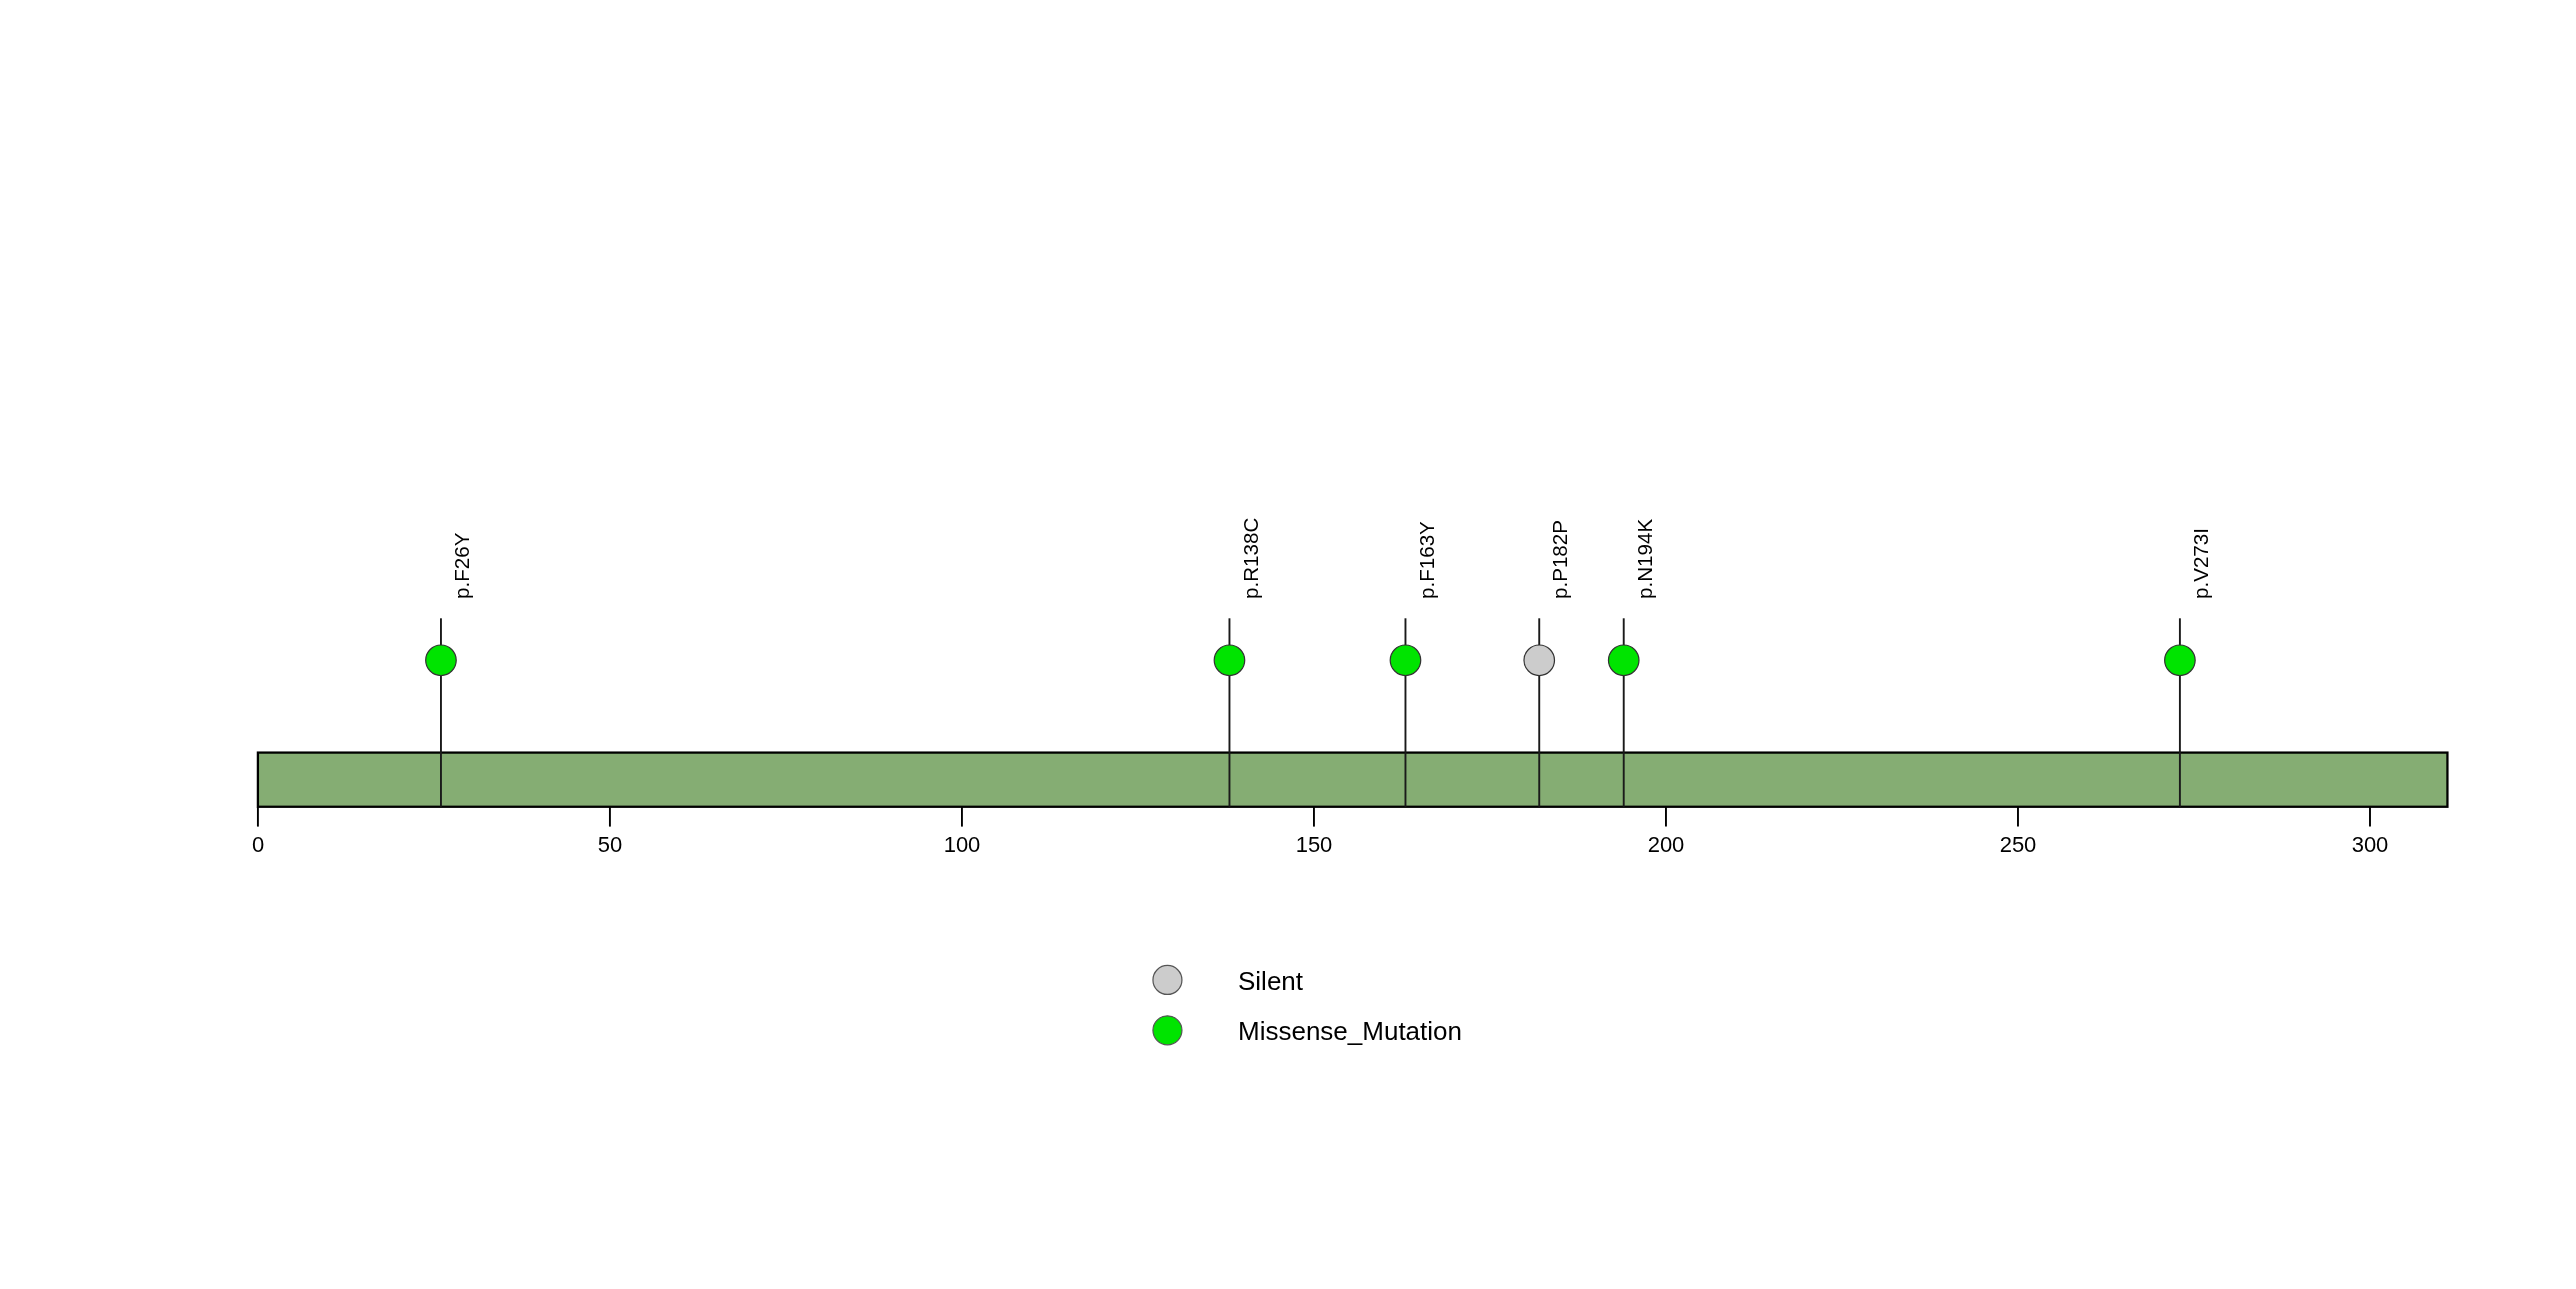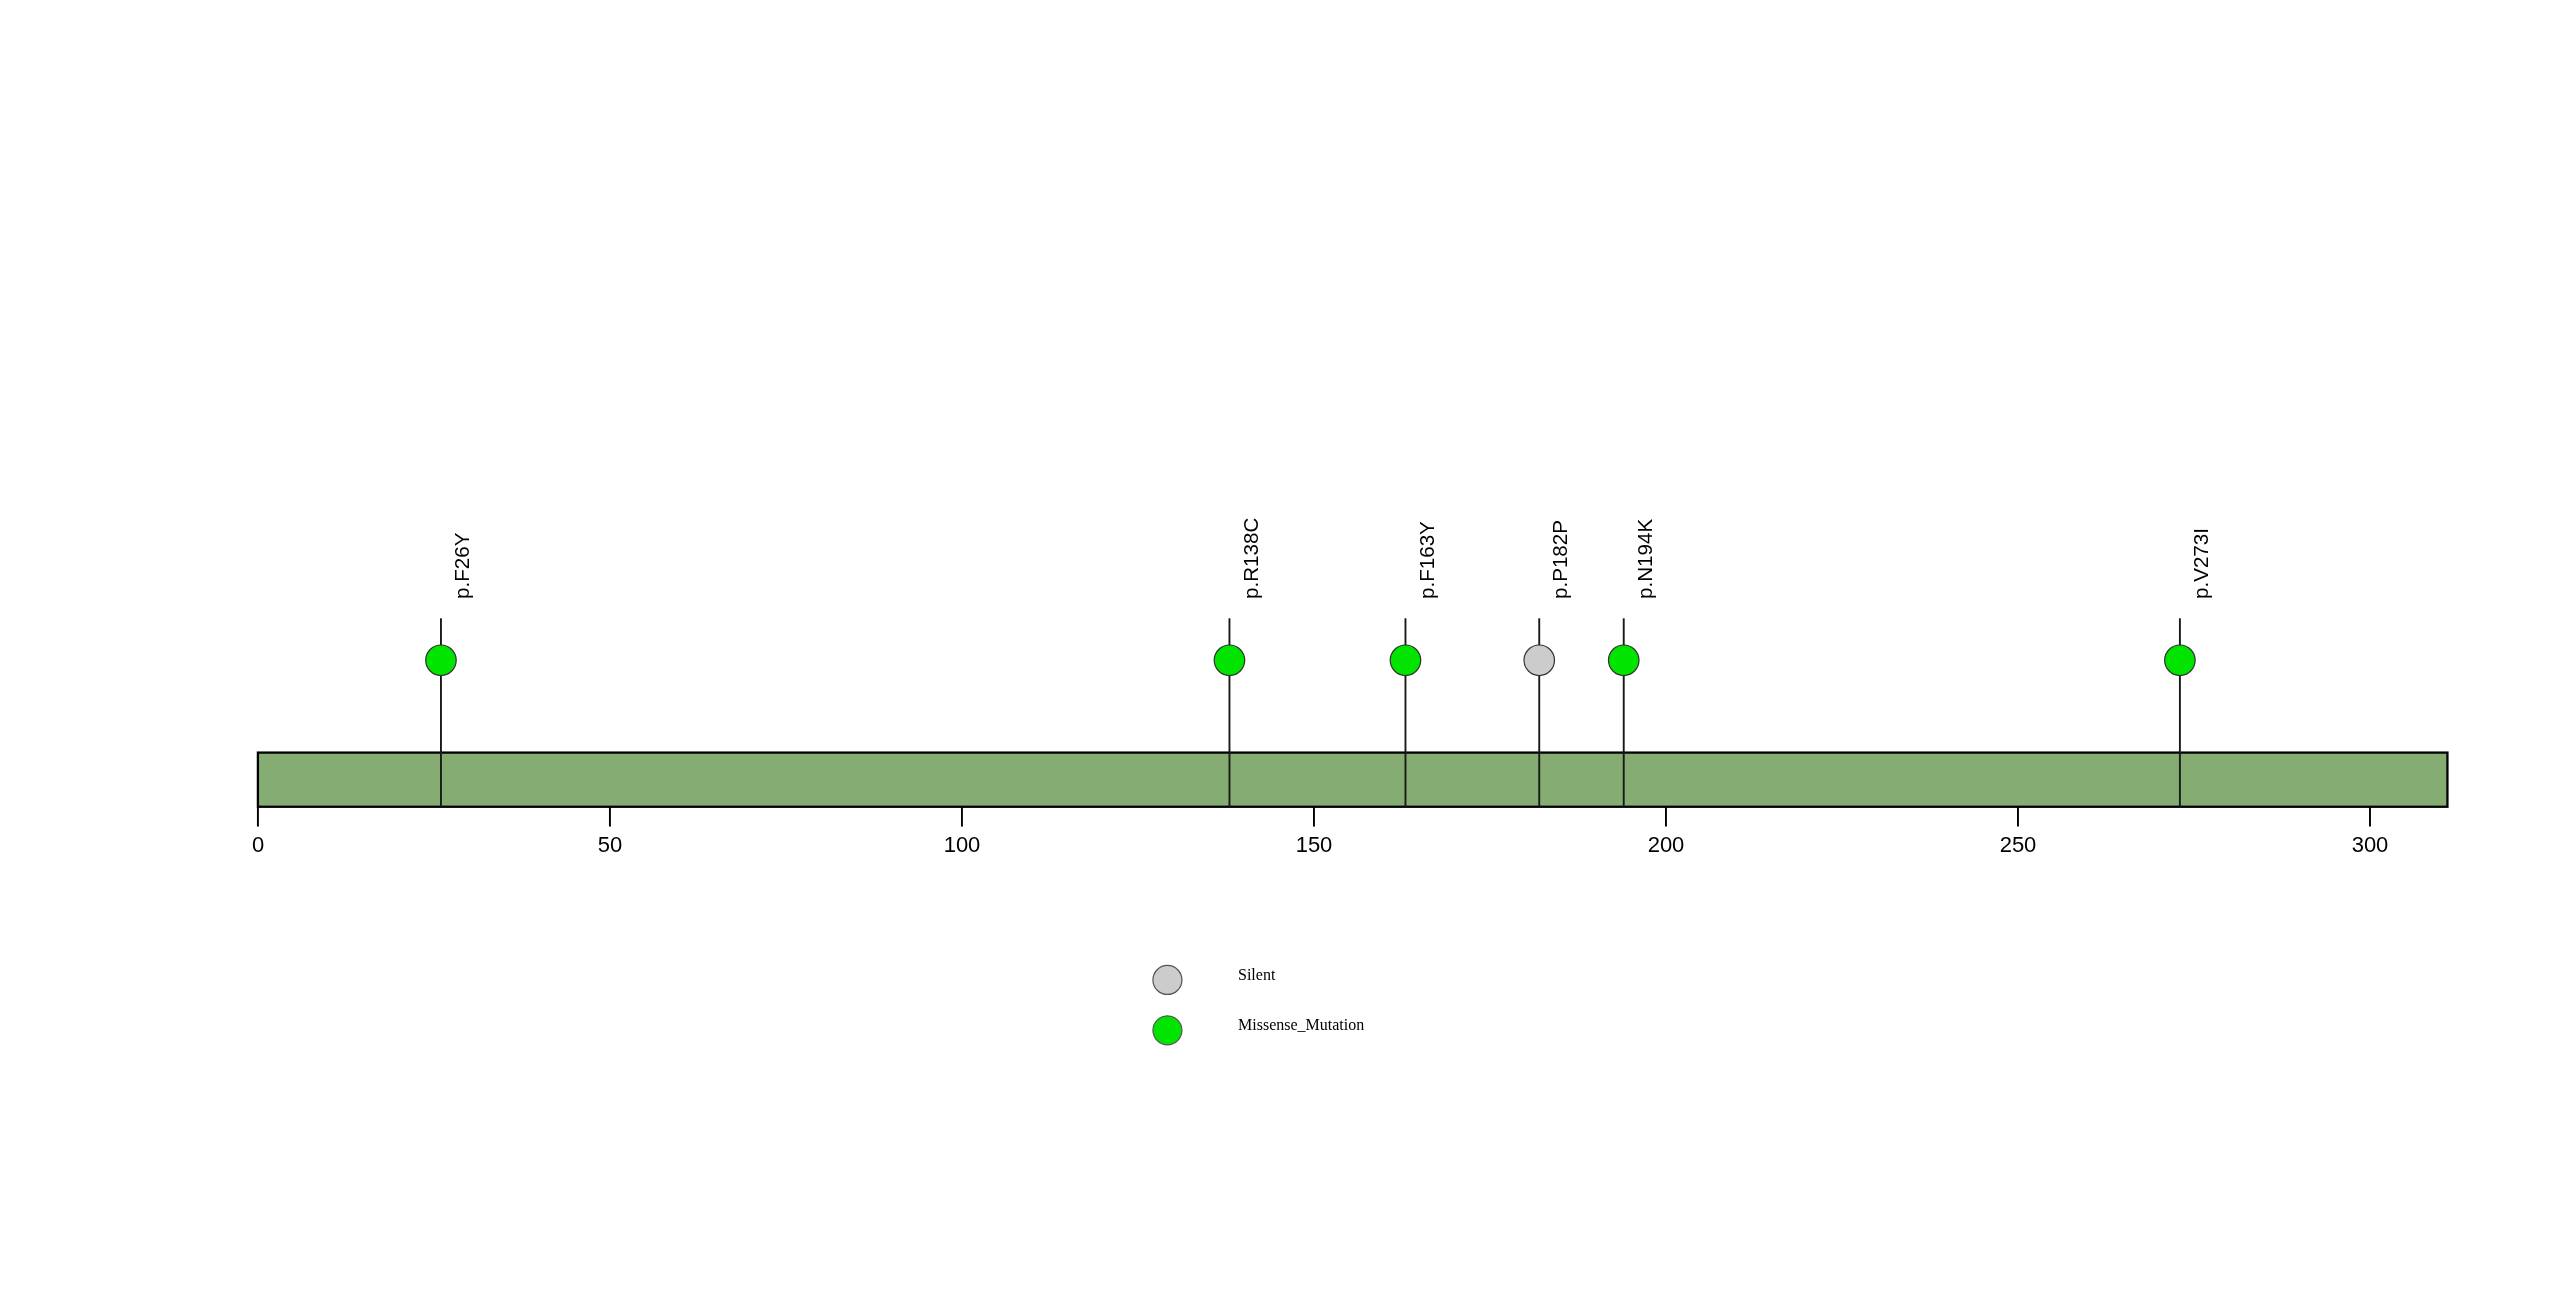--- a/index.html
+++ b/index.html
@@ -34,22 +34,22 @@
   .tick-label {
     position: absolute;
     font-family: "Liberation Sans", sans-serif;
     font-size: 22px;
     color: #000000;
     white-space: nowrap;
     transform: translateX(-50%);
   }
   .legend-label {
     position: absolute;
-    font-family: Liberation Serif, serif;
-    font-size: 16px;
+    font-family: Liberation Sans, sans-serif;
+    font-size: 26px;
     color: #000000;
     white-space: nowrap;
   }
 </style>
 </head>
 <body>
 
 <div id="plot"><svg width="2576" height="1290" viewBox="0 0 3376 1690">
       <rect x="338" y="986" width="2869.5036999999998" height="71" fill="#85ad73" stroke="#000000" stroke-width="3"></rect>
       <g>

